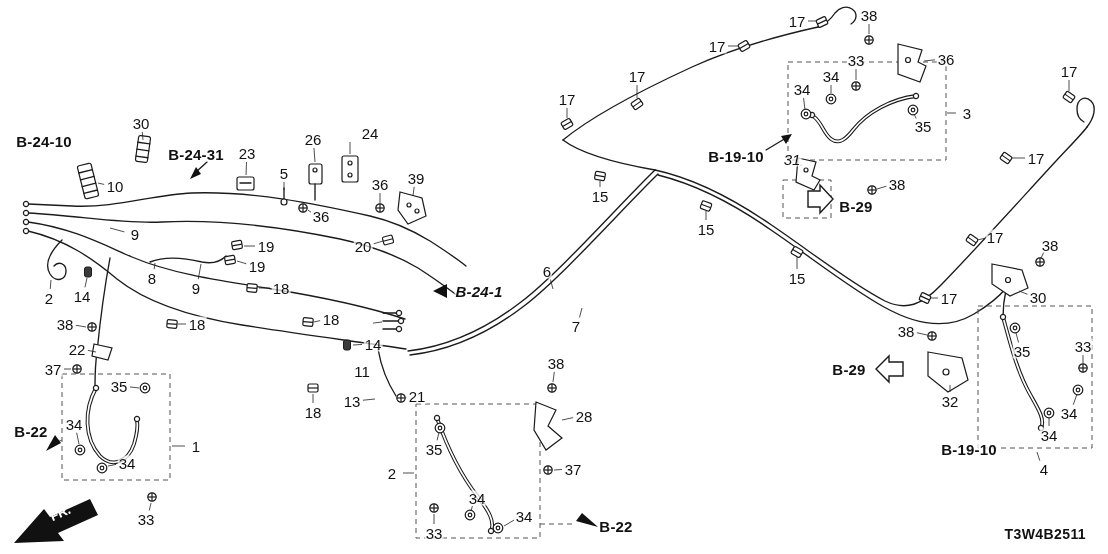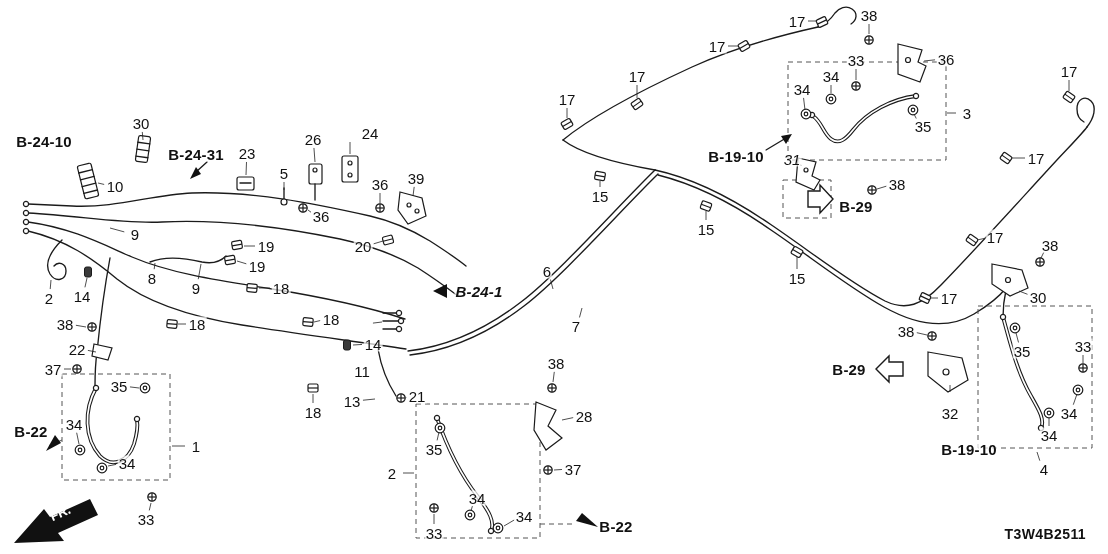--- a/index.html
+++ b/index.html
@@ -322,21 +322,21 @@
       <div class="lbl" style="left: 1036px; top: 158px;">17</div>
       <div class="lbl" style="left: 706px; top: 229px;">15</div>
       <div class="lbl" style="left: 995px; top: 237px;">17</div>
       <div class="lbl" style="left: 1050px; top: 245px;">38</div>
       <div class="lbl" style="left: 797px; top: 278px;">15</div>
       <div class="lbl" style="left: 1038px; top: 297px;">30</div>
       <div class="lbl" style="left: 949px; top: 298px;">17</div>
       <div class="lbl" style="left: 906px; top: 331px;">38</div>
       <div class="lbl" style="left: 1022px; top: 351px;">35</div>
       <div class="lbl" style="left: 1083px; top: 346px;">33</div>
-      <div class="lbl" style="left: 950px; top: 401px; margin-top: 12px;">32</div>
+      <div class="lbl" style="left: 950px; top: 401px;">32</div>
       <div class="lbl" style="left: 1069px; top: 413px;">34</div>
       <div class="lbl" style="left: 1049px; top: 435px;">34</div>
       <div class="lbl" style="left: 1044px; top: 469px;">4</div>
       <div class="lbl" style="left: 141px; top: 123px;">30</div>
       <div class="lbl" style="left: 247px; top: 153px; text-align: right;">23</div>
       <div class="lbl" style="left: 313px; top: 139px;">26</div>
       <div class="lbl" style="left: 350px; top: 133px; margin-left: 20px;">24</div>
       <div class="lbl" style="left: 115px; top: 186px;">10</div>
       <div class="lbl" style="left: 284px; top: 173px;">5</div>
       <div class="lbl" style="left: 380px; top: 184px;">36</div>

